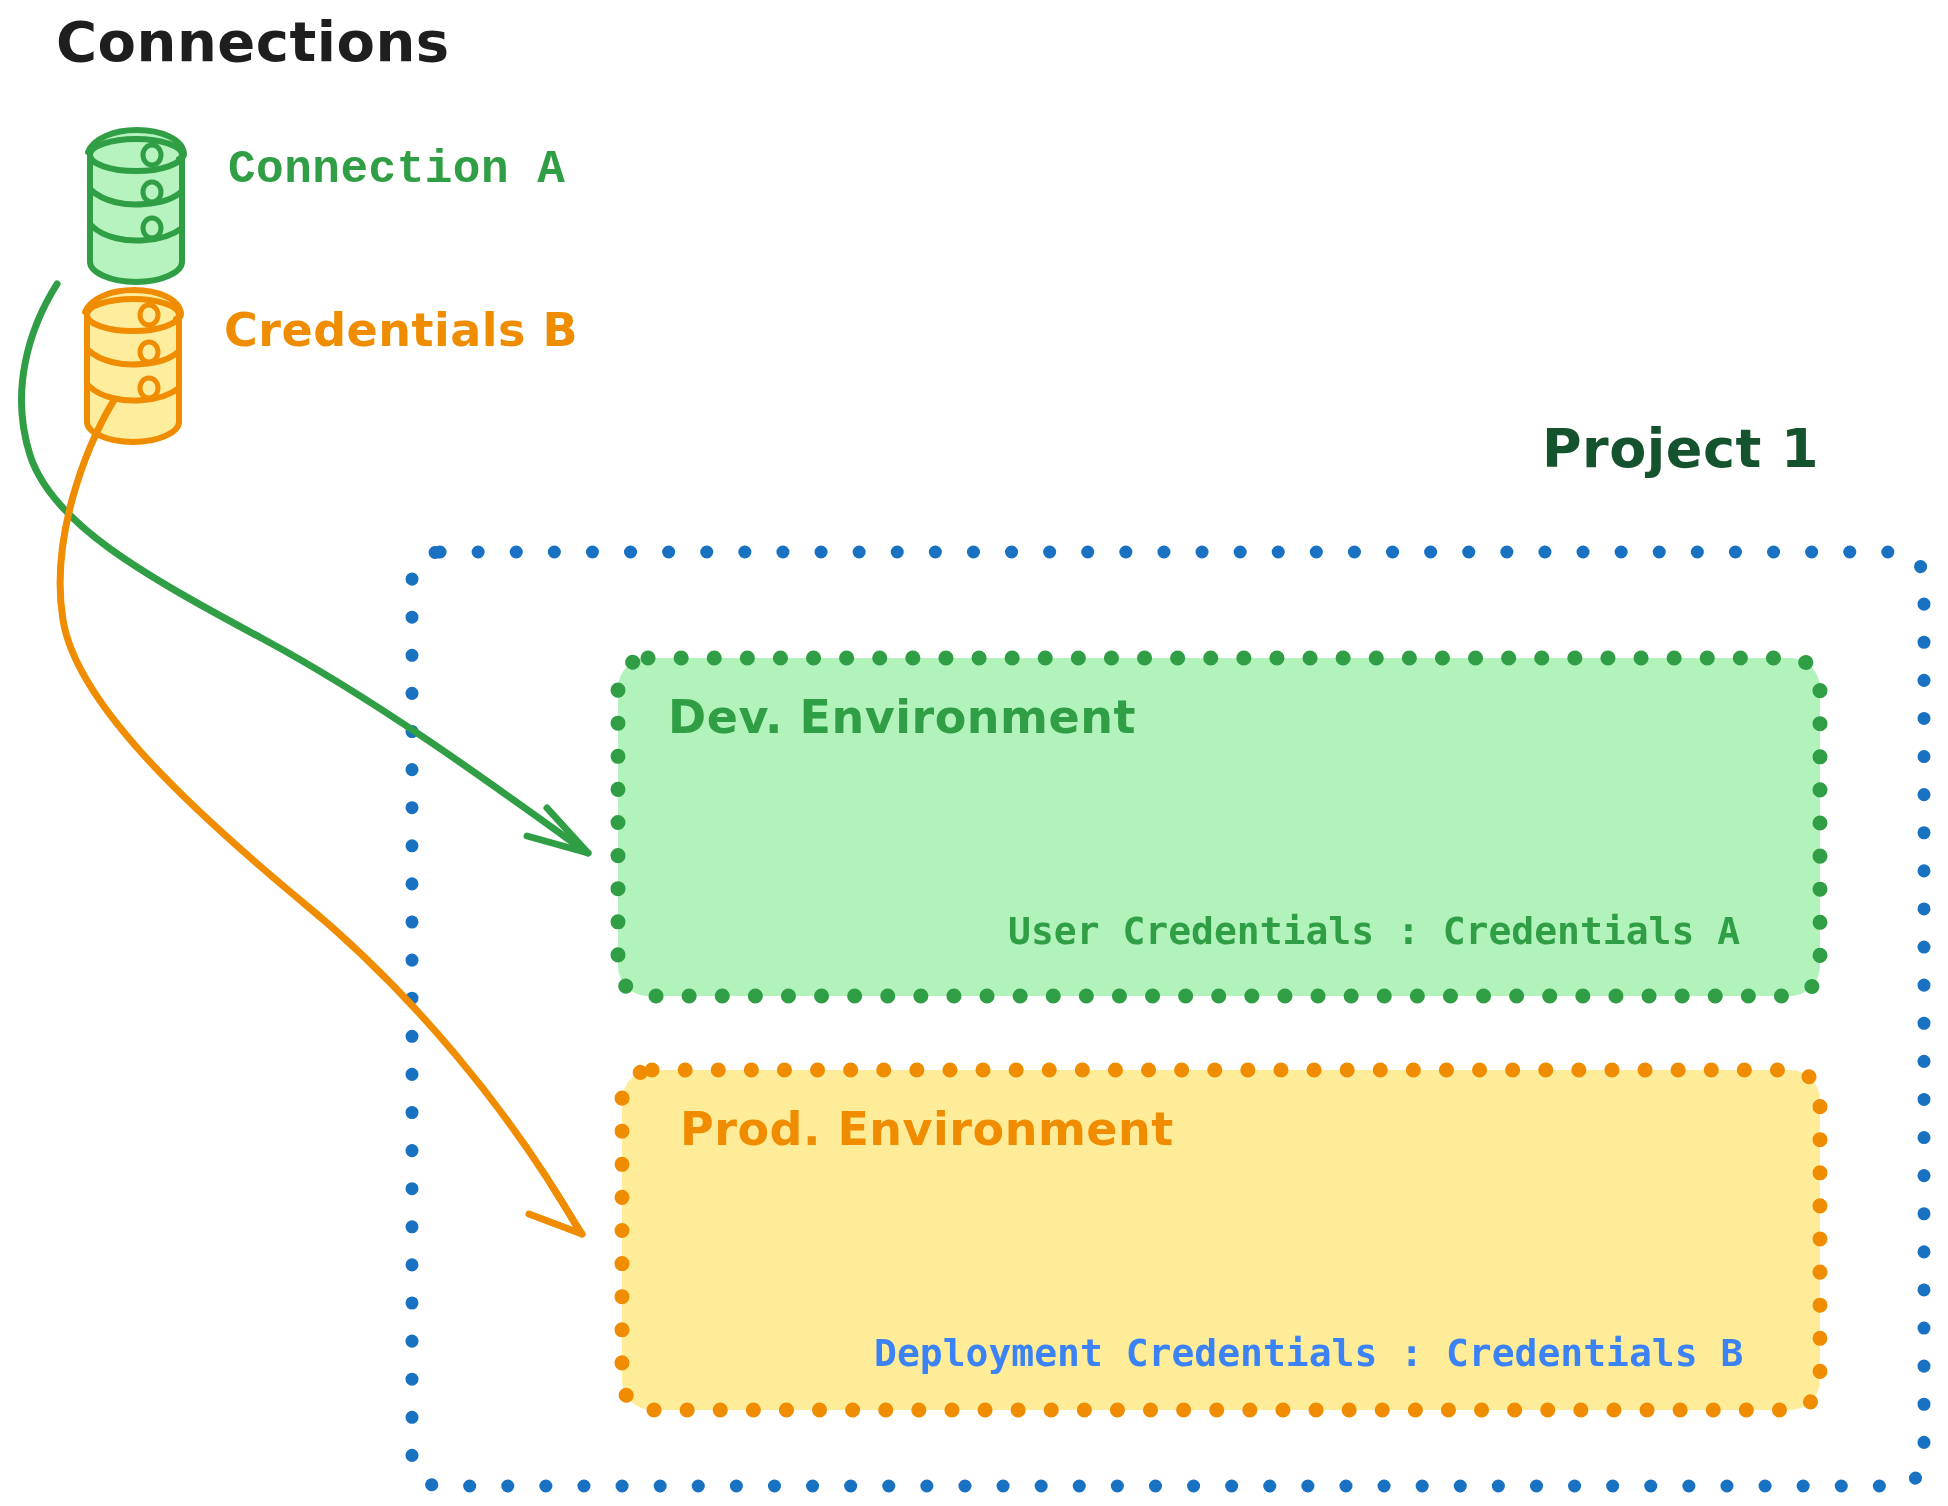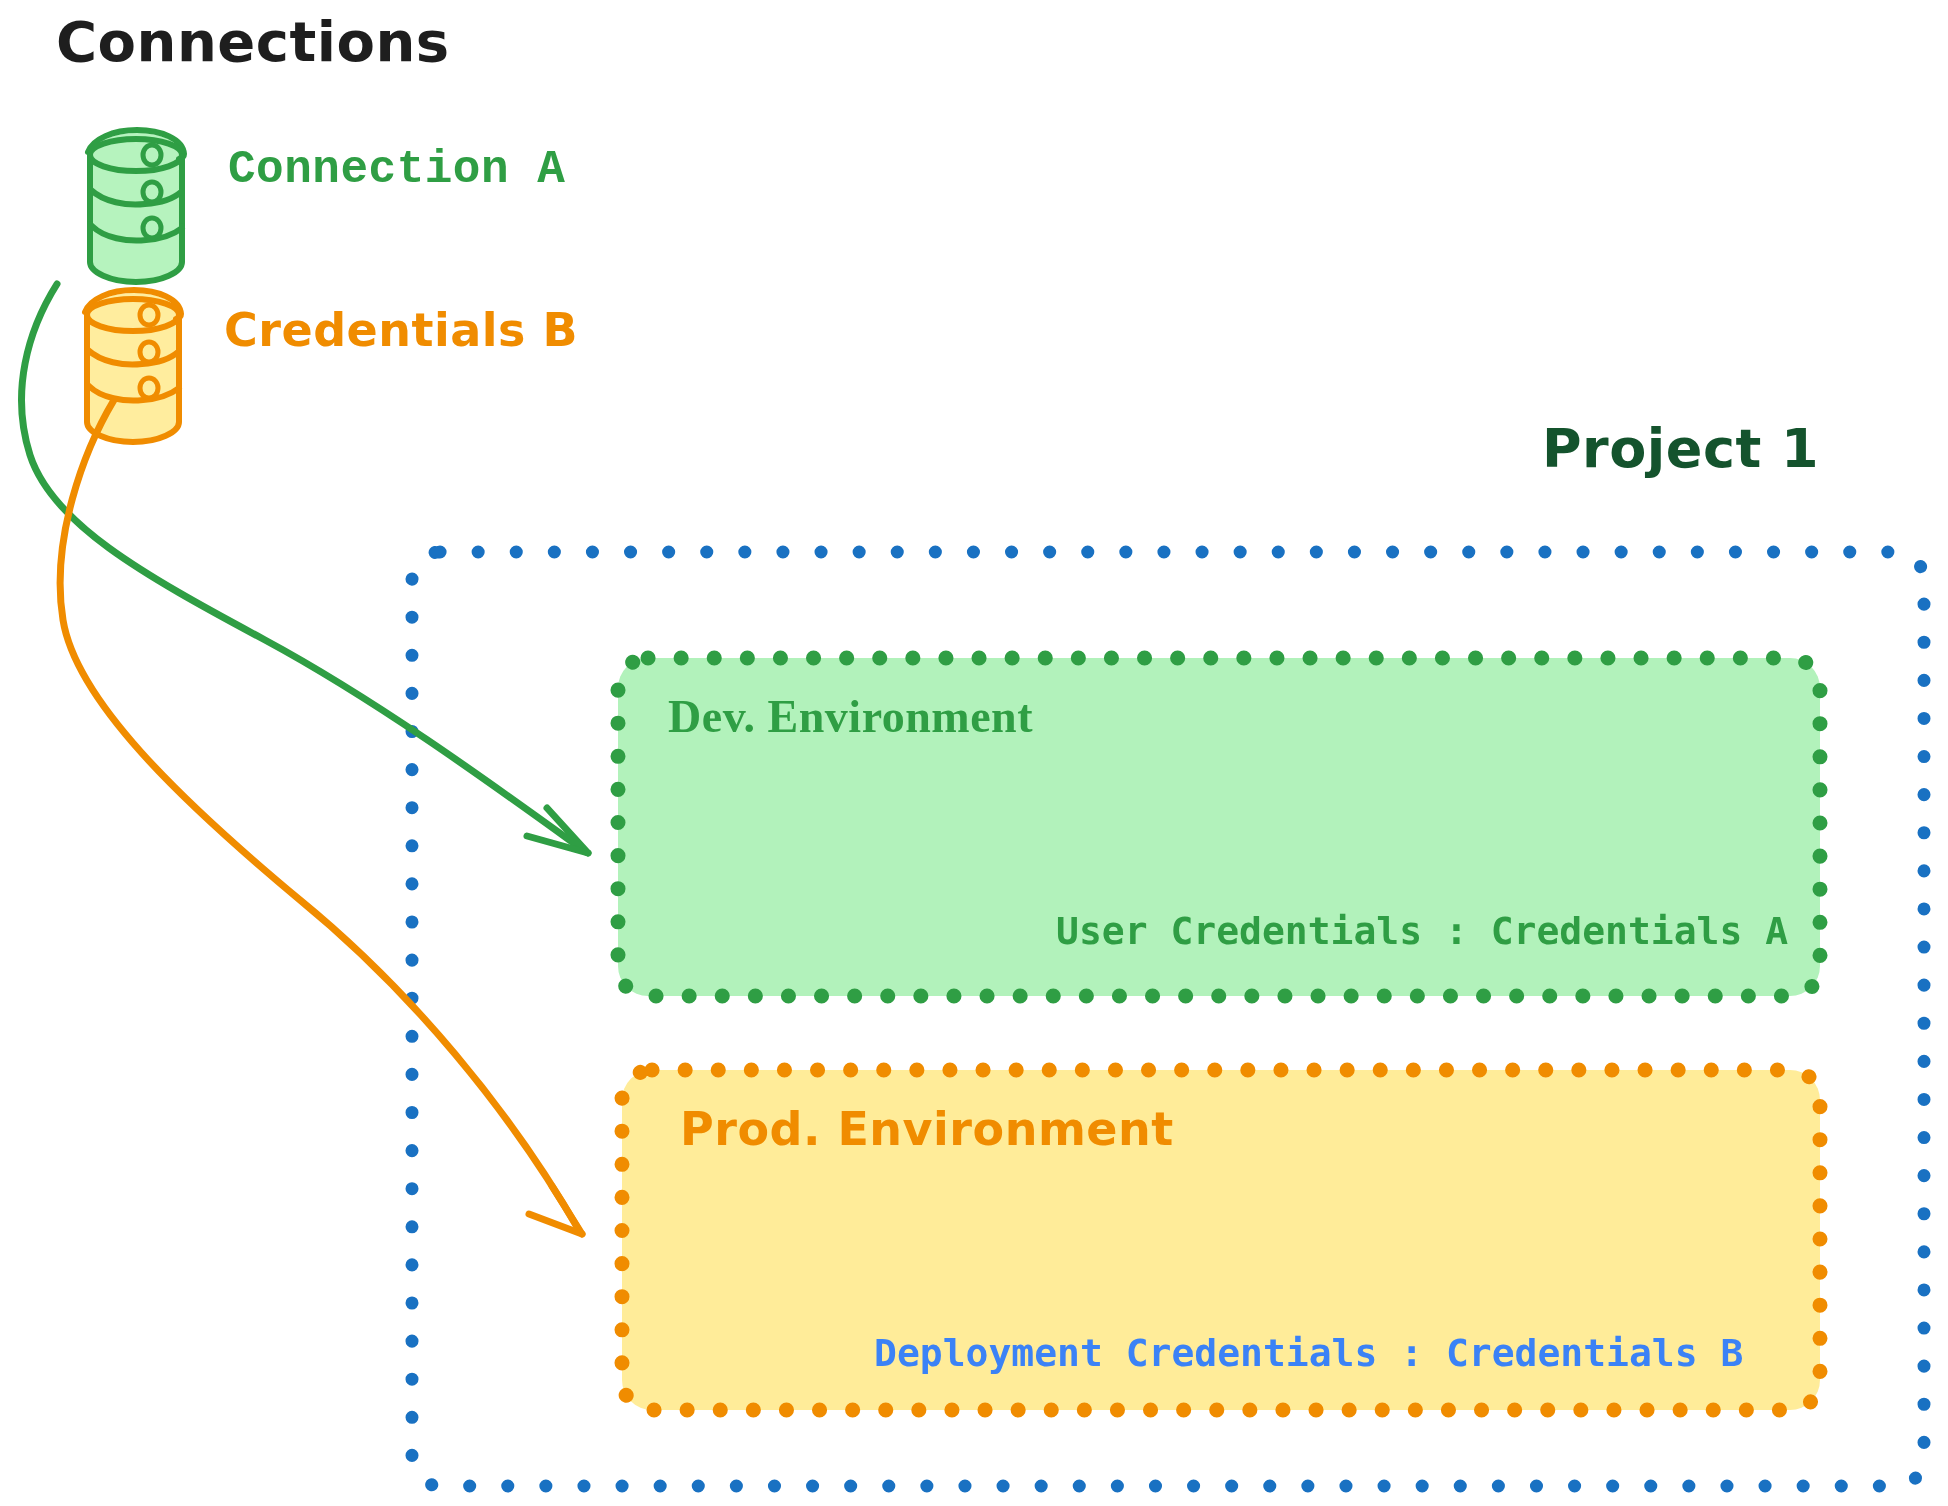--- a/index.html
+++ b/index.html
@@ -57,35 +57,33 @@
     left: 1542px;
     top: 422px;
     font-size: 54px;
     color: #14532d;
   }
   #label-dev-env {
     left: 668px;
     top: 694px;
     font-size: 46px;
     color: #2f9e44;
-    font-family: Liberation Serif, serif;
   }
   #label-prod-env {
     left: 680px;
     top: 1106px;
     font-size: 46px;
     color: #f08c00;
   }
   #label-dev-creds {
     left: 1008px;
     top: 912px;
     font-size: 38px;
     color: #2f9e44;
     letter-spacing: 0px;
-    margin-left: 48px;
   }
   #label-prod-creds {
     left: 874px;
     top: 1334px;
     font-size: 38px;
     color: #3b82f6;
     letter-spacing: 0px;
   }
 </style>
 </head>

